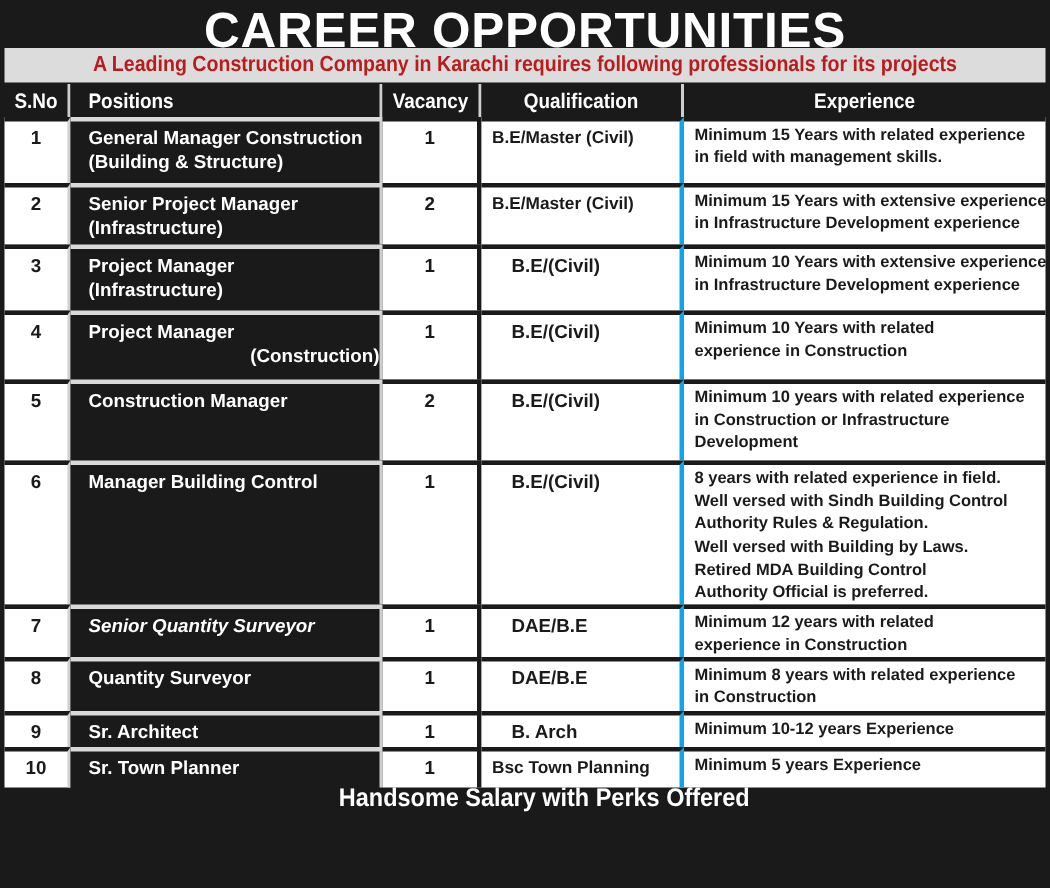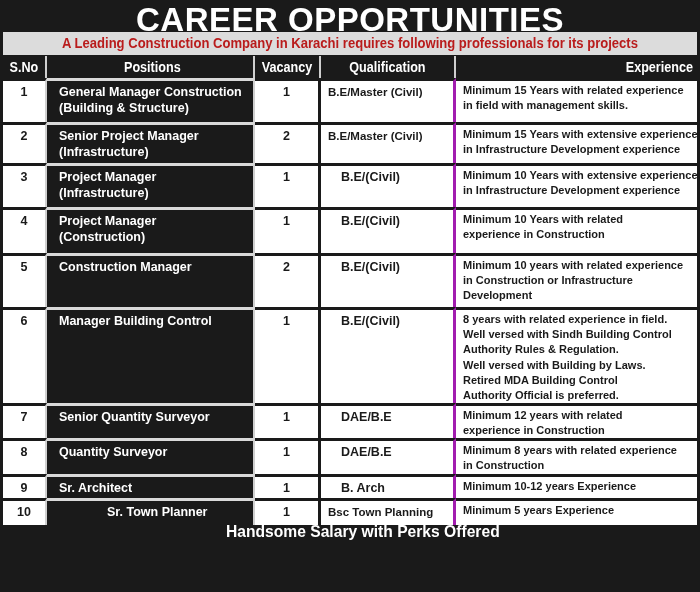--- a/index.html
+++ b/index.html
@@ -20,29 +20,29 @@
   .subtitle span { display: inline-block; transform: scaleX(0.9); }
   table {
     position: absolute; left: 3px; top: 56px; width: 694px; border-collapse: separate; border-spacing: 0;
     table-layout: fixed;
   }
   th {
     background: #1a1a1a; color: #ffffff; font-size: 14px; font-weight: bold; height: 22px;
     text-align: center; border-right: 2px solid #cfcfcf; border-bottom: 0;
   }
   th span { display: inline-block; transform: scaleX(0.9); }
-  th:last-child { border-right: none; text-align: right; }
+  th:last-child { border-right: none; }
   td {
     vertical-align: top; font-weight: bold; font-size: 12px; line-height: 16px;
     border-top: 3px solid #1a1a1a; padding-top: 2px;
   }
   td.sno { background: #ffffff; text-align: center; border-right: 2px solid #d0d0d0; font-size: 12.5px; padding-top: 3px; }
   td.pos { background: #1a1a1a; color: #ffffff; padding-left: 12px; border-top: 3px solid #d9d9d9; font-size: 12.5px; padding-top: 3px; border-right: 2px solid #cfcfcf; }
   td.vac { background: #ffffff; text-align: center; border-right: 3px solid #1a1a1a; font-size: 12.5px; padding-top: 3px; }
-  td.qual { background: #ffffff; padding-left: 20px; border-right: 3px solid #a21caf; font-size: 12.5px; padding-top: 3px; }
+  td.qual { background: #ffffff; padding-left: 20px; border-right: 3px solid #0ea5e9; font-size: 12.5px; padding-top: 3px; }
   td.qual.small { font-size: 11.5px; padding-left: 7px; }
   td.exp { background: #ffffff; padding-left: 7px; font-size: 11px; line-height: 15px; }
   td.exp .line { display: block; white-space: nowrap; }
   .salary {
     position: absolute; left: 13px; top: 518px; width: 700px; height: 27px;
     text-align: center; color: #ffffff; font-weight: bold; font-size: 17px; line-height: 27px;
   }
   .salary span { display: inline-block; transform: scaleX(0.92); }
   .contact {
     position: absolute; left: 3px; top: 545px; width: 694px; height: 43px;
@@ -63,21 +63,21 @@
     <colgroup>
       <col style="width:44px">
       <col style="width:208px">
       <col style="width:66px">
       <col style="width:135px">
       <col style="width:241px">
     </colgroup>
     <thead>
       <tr>
         <th><span>S.No</span></th>
-        <th style="text-align:center;padding-left:12px;"><span style="transform-origin:left;">Positions</span></th>
+        <th style="text-align:left;padding-left:12px;"><span style="transform-origin:left;">Positions</span></th>
         <th><span>Vacancy</span></th>
         <th><span>Qualification</span></th>
         <th><span>Experience</span></th>
       </tr>
     </thead>
     <tbody id="rows">
         <tr style="height: 44px;">
           <td class="sno">1</td>
           <td class="pos">
             <span style="display: block;">General Manager Construction</span>
@@ -113,21 +113,21 @@
           <td class="qual">B.E/(Civil)</td>
           <td class="exp">
             <span class="line">Minimum 10 Years with extensive experience</span>
             <span class="line">in Infrastructure Development experience</span>
           </td>
         </tr>
         <tr style="height: 46px;">
           <td class="sno">4</td>
           <td class="pos">
             <span style="display: block;">Project Manager</span>
-            <span style="display: block;">(Construction)</span>
+            <span style="display: block; text-align: right;">(Construction)</span>
           </td>
           <td class="vac">1</td>
           <td class="qual">B.E/(Civil)</td>
           <td class="exp">
             <span class="line">Minimum 10 Years with related</span>
             <span class="line">experience in Construction</span>
           </td>
         </tr>
         <tr style="height: 54px;">
           <td class="sno">5</td>
@@ -156,21 +156,21 @@
             <span class="line">Well versed with Sindh Building Control</span>
             <span class="line">Authority Rules &amp; Regulation.</span>
             <span class="line">Well versed with Building by Laws.</span>
             <span class="line">Retired MDA Building Control</span>
             <span class="line">Authority Official is preferred.</span>
           </td>
         </tr>
         <tr style="height: 31px;">
           <td class="sno">7</td>
           <td class="pos">
-            <span style="display: block;">Senior Quantity Surveyor</span>
+            <span style="display: block; font-style: italic;">Senior Quantity Surveyor</span>
             <span style="display: block;"></span>
           </td>
           <td class="vac">1</td>
           <td class="qual">DAE/B.E</td>
           <td class="exp">
             <span class="line">Minimum 12 years with related</span>
             <span class="line">experience in Construction</span>
           </td>
         </tr>
         <tr style="height: 36px;">
@@ -194,21 +194,21 @@
           </td>
           <td class="vac">1</td>
           <td class="qual">B. Arch</td>
           <td class="exp">
             <span class="line">Minimum 10-12 years Experience</span>
           </td>
         </tr>
         <tr style="height: 27px;">
           <td class="sno">10</td>
           <td class="pos">
-            <span style="display: block; margin-left: 48px;">Sr. Town Planner</span>
+            <span style="display: block;">Sr. Town Planner</span>
             <span style="display: block;"></span>
           </td>
           <td class="vac">1</td>
           <td class="qual small">Bsc Town Planning</td>
           <td class="exp">
             <span class="line">Minimum 5 years Experience</span>
           </td>
         </tr>
       </tbody>
   </table>

